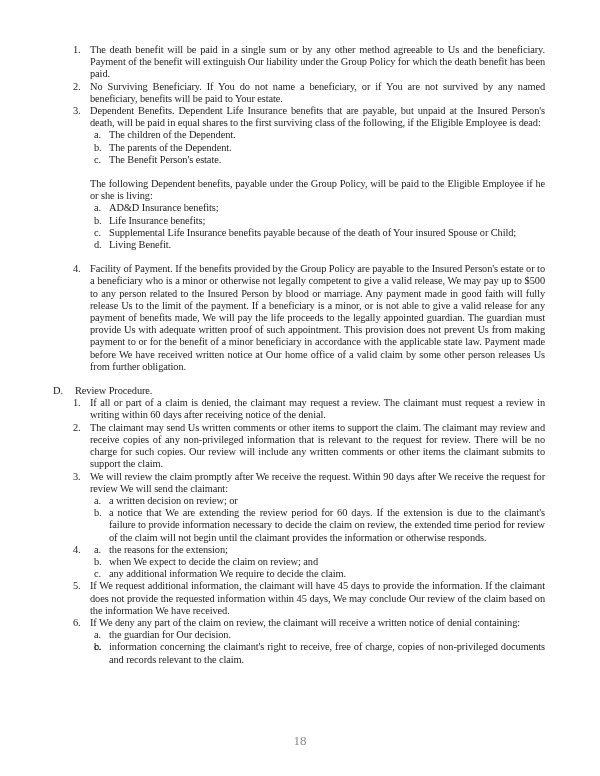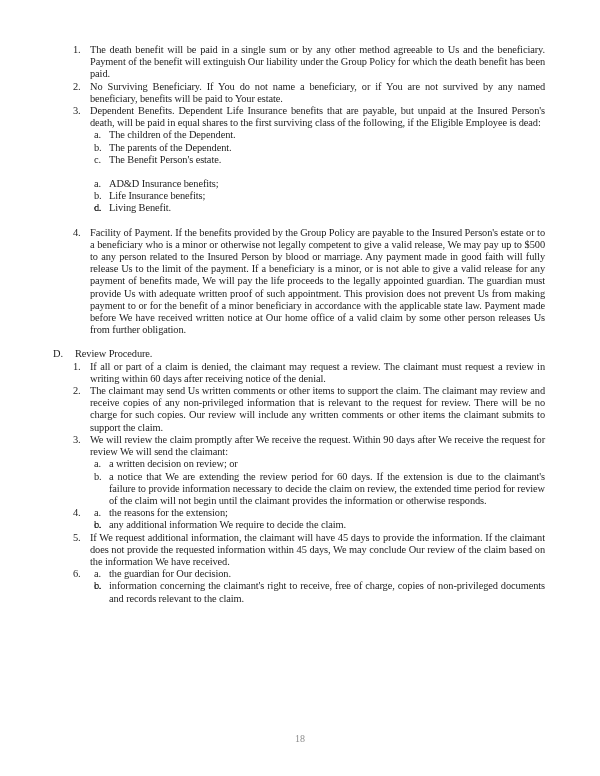--- a/index.html
+++ b/index.html
@@ -35,54 +35,55 @@
   .lvl0 { padding-left: 22px; }
   .lvl1 { margin-left: 20px; padding-left: 17px; }
   .lvl2 { margin-left: 41px; padding-left: 15px; }
   .gap { height: 12px; }
   .page-num {
     position: absolute;
     left: 0;
     right: 0;
     top: 733px;
     text-align: center;
-    font-size: 10px;
+    font-size: 13px;
     color: #8c8c8c;
     font-family: "Liberation Serif", "DejaVu Serif", serif;
   }
 </style>
 </head>
 <body>
 
 <div class="page">
   <div class="doc" id="doc">
       <div class="block lvl1"><span class="marker">1.</span><span class="text">The death benefit will be paid in a single sum or by any other method agreeable to Us and the beneficiary. Payment of the benefit will extinguish Our liability under the Group Policy for which the death benefit has been paid.</span></div>
       <div class="block lvl1"><span class="marker">2.</span><span class="text">No Surviving Beneficiary. If You do not name a beneficiary, or if You are not survived by any named beneficiary, benefits will be paid to Your estate.</span></div>
       <div class="block lvl1"><span class="marker">3.</span><span class="text">Dependent Benefits.  Dependent Life Insurance benefits that are payable, but unpaid at the Insured Person's death, will be paid in equal shares to the first surviving class of the following, if the Eligible Employee is dead:</span></div>
       <div class="block lvl2"><span class="marker">a.</span><span class="text">The children of the Dependent.</span></div>
       <div class="block lvl2"><span class="marker">b.</span><span class="text">The parents of the Dependent.</span></div>
       <div class="block lvl2"><span class="marker">c.</span><span class="text">The Benefit Person's estate.</span></div>
       <div class="gap"></div>
+      <div class="block lvl1"><span class="text">The following Dependent benefits, payable under the Group Policy, will be paid to the Eligible Employee if he or she is living:</span></div>
       <div class="block lvl2"><span class="marker">a.</span><span class="text">AD&amp;D Insurance benefits;</span></div>
       <div class="block lvl2"><span class="marker">b.</span><span class="text">Life Insurance benefits;</span></div>
-      <div class="block lvl2"><span class="marker">c.</span></div>
+      <div class="block lvl2"><span class="marker">c.</span><span class="text">Supplemental Life Insurance benefits payable because of the death of Your insured Spouse or Child;</span></div>
       <div class="block lvl2"><span class="marker">d.</span><span class="text">Living Benefit.</span></div>
       <div class="gap"></div>
       <div class="block lvl1"><span class="marker">4.</span><span class="text">Facility of Payment. If the benefits provided by the Group Policy are payable to the Insured Person's estate or to a beneficiary who is a minor or otherwise not legally competent to give a valid release, We may pay up to $500 to any person related to the Insured Person by blood or marriage. Any payment made in good faith will fully release Us to the limit of the payment. If a beneficiary is a minor, or is not able to give a valid release for any payment of benefits made, We will pay the life proceeds to the legally appointed guardian. The guardian must provide Us with adequate written proof of such appointment. This provision does not prevent Us from making payment to or for the benefit of a minor beneficiary in accordance with the applicable state law. Payment made before We have received written notice at Our home office of a valid claim by some other person releases Us from further obligation.</span></div>
       <div class="gap"></div>
       <div class="block lvl0"><span class="marker">D.</span><span class="text">Review Procedure.</span></div>
       <div class="block lvl1"><span class="marker">1.</span><span class="text">If all or part of a claim is denied, the claimant may request a review. The claimant must request a review in writing within 60 days after receiving notice of the denial.</span></div>
       <div class="block lvl1"><span class="marker">2.</span><span class="text">The claimant may send Us written comments or other items to support the claim. The claimant may review and receive copies of any non-privileged information that is relevant to the request for review. There will be no charge for such copies. Our review will include any written comments or other items the claimant submits to support the claim.</span></div>
       <div class="block lvl1"><span class="marker">3.</span><span class="text">We will review the claim promptly after We receive the request. Within 90 days after We receive the request for review We will send the claimant:</span></div>
       <div class="block lvl2"><span class="marker">a.</span><span class="text">a written decision on review; or</span></div>
       <div class="block lvl2"><span class="marker">b.</span><span class="text">a notice that We are extending the review period for 60 days. If the extension is due to the claimant's failure to provide information necessary to decide the claim on review, the extended time period for review of the claim will not begin until the claimant provides the information or otherwise responds.</span></div>
       <div class="block lvl1"><span class="marker">4.</span></div>
       <div class="block lvl2"><span class="marker">a.</span><span class="text">the reasons for the extension;</span></div>
-      <div class="block lvl2"><span class="marker">b.</span></div>
+      <div class="block lvl2"><span class="marker">b.</span><span class="text">when We expect to decide the claim on review; and</span></div>
       <div class="block lvl2"><span class="marker">c.</span><span class="text">any additional information We require to decide the claim.</span></div>
       <div class="block lvl1"><span class="marker">5.</span><span class="text">If We request additional information, the claimant will have 45 days to provide the information. If the claimant does not provide the requested information within 45 days, We may conclude Our review of the claim based on the information We have received.</span></div>
-      <div class="block lvl1"><span class="marker">6.</span></div>
+      <div class="block lvl1"><span class="marker">6.</span><span class="text">If We deny any part of the claim on review, the claimant will receive a written notice of denial containing:</span></div>
       <div class="block lvl2"><span class="marker">a.</span><span class="text">the guardian for Our decision.</span></div>
       <div class="block lvl2"><span class="marker">b.</span></div>
       <div class="block lvl2"><span class="marker">c.</span><span class="text">information concerning the claimant's right to receive, free of charge, copies of non-privileged documents and records relevant to the claim.</span></div>
     </div>
   <div class="page-num">18</div>
 </div>
 
 </body></html>

